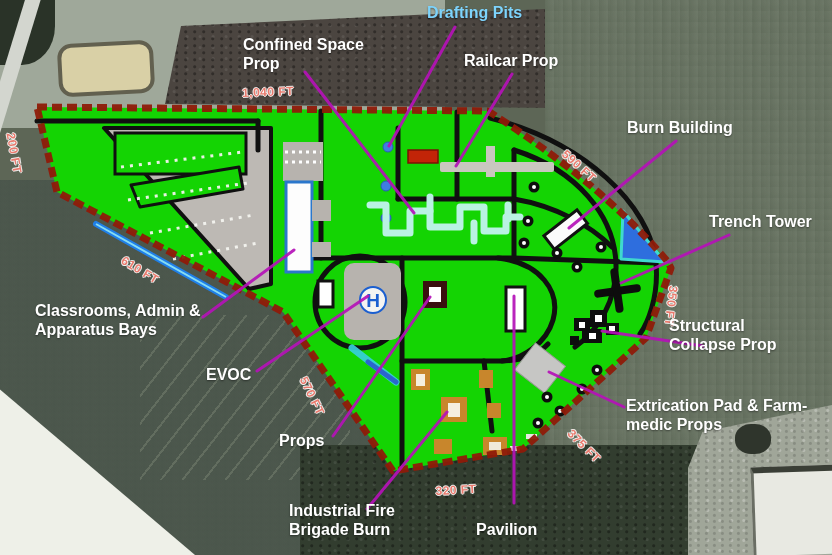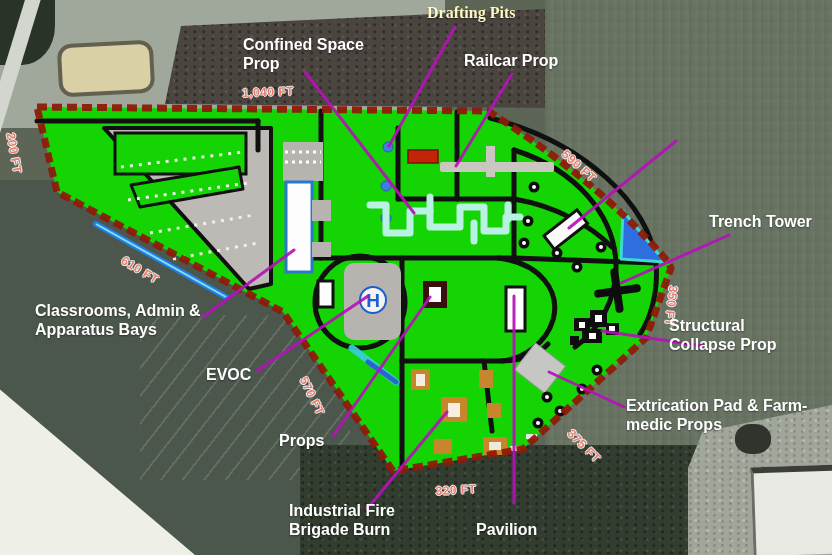--- a/index.html
+++ b/index.html
@@ -220,22 +220,23 @@
       <div class="dist-label" style="left: 140px; top: 270px; color: rgb(232, 123, 110); transform: translate(-50%, -50%) rotate(31deg);">610 FT</div>
       <div class="dist-label" style="left: 579px; top: 166px; color: rgb(232, 123, 110); transform: translate(-50%, -50%) rotate(42deg);">590 FT</div>
       <div class="dist-label" style="left: 671px; top: 306px; color: rgb(232, 123, 110); transform: translate(-50%, -50%) rotate(97deg);">350 FT</div>
       <div class="dist-label" style="left: 584px; top: 446px; color: rgb(232, 123, 110); transform: translate(-50%, -50%) rotate(45deg);">375 FT</div>
       <div class="dist-label" style="left: 456px; top: 490px; color: rgb(232, 123, 110); transform: translate(-50%, -50%) rotate(-3deg);">320 FT</div>
       <div class="dist-label" style="left: 312px; top: 396px; color: rgb(232, 123, 110); transform: translate(-50%, -50%) rotate(64deg);">570 FT</div>
     </div>
   <div id="labels-layer">
       <div class="map-label" style="left: 243px; top: 36px; color: rgb(255, 255, 255);">Confined Space
 Prop</div>
-      <div class="map-label" style="left: 427px; top: 4px; color: #fef9c3; font-family: Liberation Serif, serif;">Drafting Pits</div>
+      <div class="map-label" style="left: 427px; top: 4px; color: #7dd3fc;">Drafting Pits</div>
       <div class="map-label" style="left: 464px; top: 52px; color: rgb(255, 255, 255);">Railcar Prop</div>
+      <div class="map-label" style="left: 627px; top: 119px; color: rgb(255, 255, 255);">Burn Building</div>
       <div class="map-label" style="left: 709px; top: 213px; color: rgb(255, 255, 255);">Trench Tower</div>
       <div class="map-label" style="left: 669px; top: 317px; color: rgb(255, 255, 255);">Structural
 Collapse Prop</div>
       <div class="map-label" style="left: 626px; top: 397px; color: rgb(255, 255, 255);">Extrication Pad &amp; Farm-
 medic Props</div>
       <div class="map-label" style="left: 476px; top: 521px; color: rgb(255, 255, 255);">Pavilion</div>
       <div class="map-label" style="left: 289px; top: 502px; color: rgb(255, 255, 255);">Industrial Fire
 Brigade Burn</div>
       <div class="map-label" style="left: 279px; top: 432px; color: rgb(255, 255, 255);">Props</div>
       <div class="map-label" style="left: 206px; top: 366px; color: rgb(255, 255, 255);">EVOC</div>

